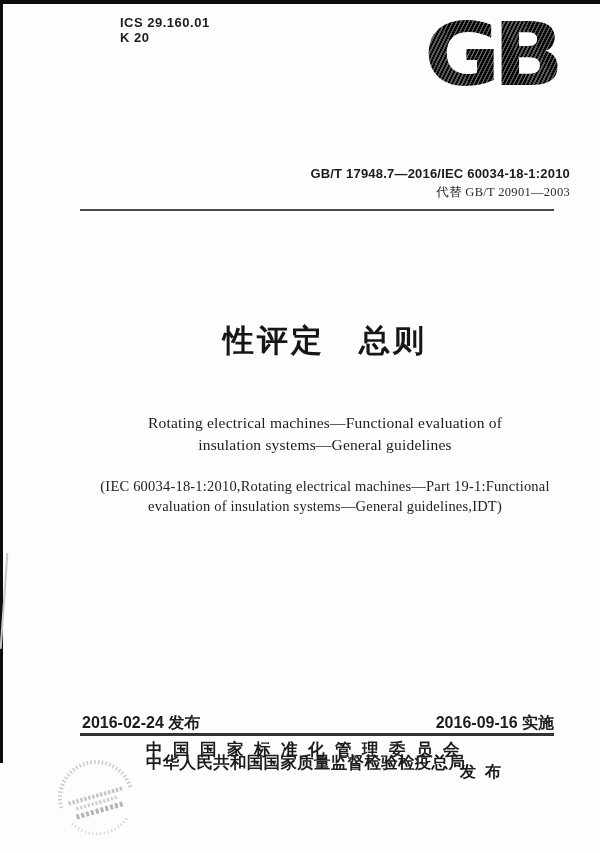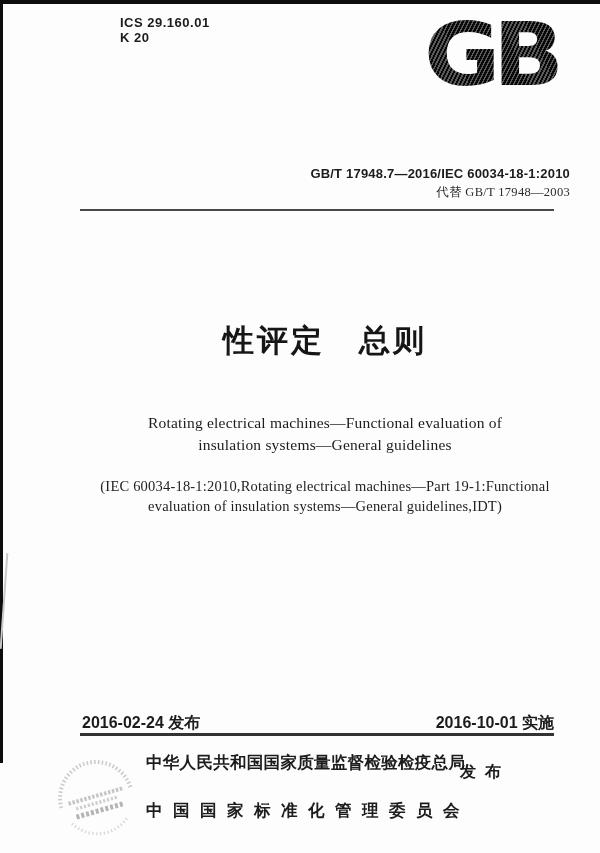--- a/index.html
+++ b/index.html
@@ -53,21 +53,21 @@
     font-size:14.5px;line-height:20px;letter-spacing:.2px;color:#222;
   }
 
   .dates-row{position:absolute;left:80px;top:713px;width:474px;
     font-family:"Liberation Sans", sans-serif;font-weight:bold;font-size:16px;}
   .date-issue{position:absolute;left:2px;top:0;}
   .date-impl{position:absolute;right:0;top:0;}
 
   .issuer1{position:absolute;left:146px;top:752px;width:330px;
     font-size:16.5px;font-weight:bold;letter-spacing:.3px;white-space:nowrap;}
-  .issuer2{position:absolute;left:146px;top:800px;width:330px;
+  .issuer2{position:absolute;left:146px;top:739px;width:330px;
     font-size:16.5px;font-weight:bold;letter-spacing:10.5px;white-space:nowrap;}
   .publish-label{position:absolute;left:460px;top:762px;
     font-size:16px;font-weight:bold;letter-spacing:9px;white-space:nowrap;}
 
   .stamp{position:absolute;left:50px;top:752px;width:92px;height:92px;
     transform:rotate(-16deg);opacity:.5;}
 </style>
 </head>
 <body>
 
@@ -80,42 +80,42 @@
   <div class="ics-block sans">
     <div>ICS 29.160.01</div>
     <div>K 20</div>
   </div>
 
   <div class="gb-logo">GB</div>
 
 
   <div class="std-num-block">
     <div class="std-num">GB/T 17948.7—2016/IEC 60034-18-1:2010</div>
-    <div class="replaces">代替 GB/T 17948—2003</div>
+    <div class="replaces">代替 GB/T 20901—2003</div>
   </div>
 
   <div class="rule-top"></div>
 
   <div class="cn-title">
     <div>性评定　总则</div>
   </div>
 
   <div class="en-title">
     <div>Rotating electrical machines—Functional evaluation of</div>
     <div>insulation systems—General guidelines</div>
   </div>
 
   <div class="iec-note">
     <div>(IEC 60034-18-1:2010,Rotating electrical machines—Part 19-1:Functional</div>
     <div>evaluation of insulation systems—General guidelines,IDT)</div>
   </div>
 
   <div class="dates-row">
     <span class="date-issue">2016-02-24 发布</span>
-    <span class="date-impl">2016-10-01 实施</span>
+    <span class="date-impl">2016-09-16 实施</span>
   </div>
 
   <div class="rule-bottom"></div>
 
   <div class="issuer1">中华人民共和国国家质量监督检验检疫总局</div>
   <div class="issuer2">中国国家标准化管理委员会</div>
   <div class="publish-label">发布</div>
 
   <svg class="stamp" viewBox="0 0 92 92">
     <path d="M 10 46 A 36 36 0 0 1 82 46" fill="none" stroke="#9a9a9a" stroke-width="4" stroke-dasharray="1.6,2.2"></path>

